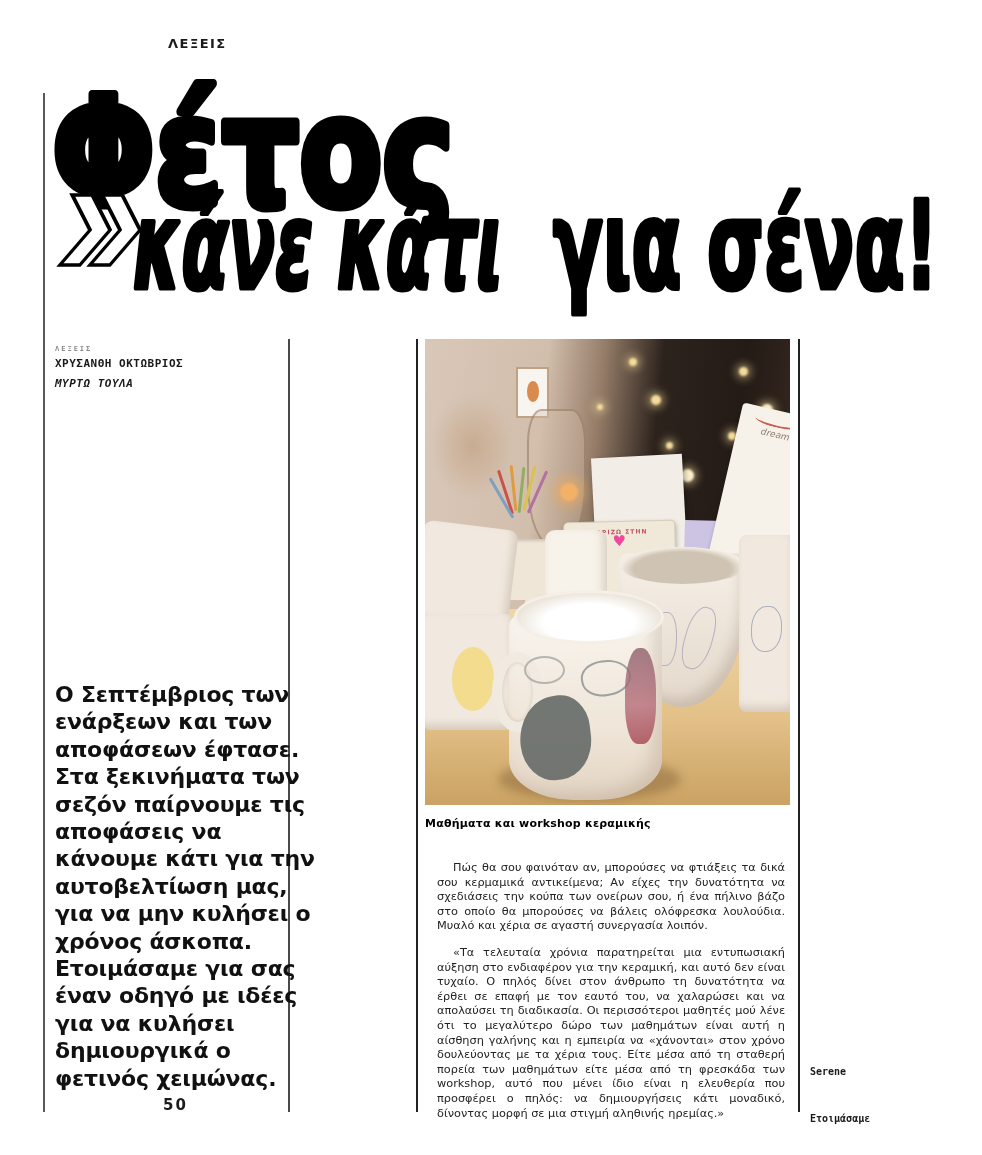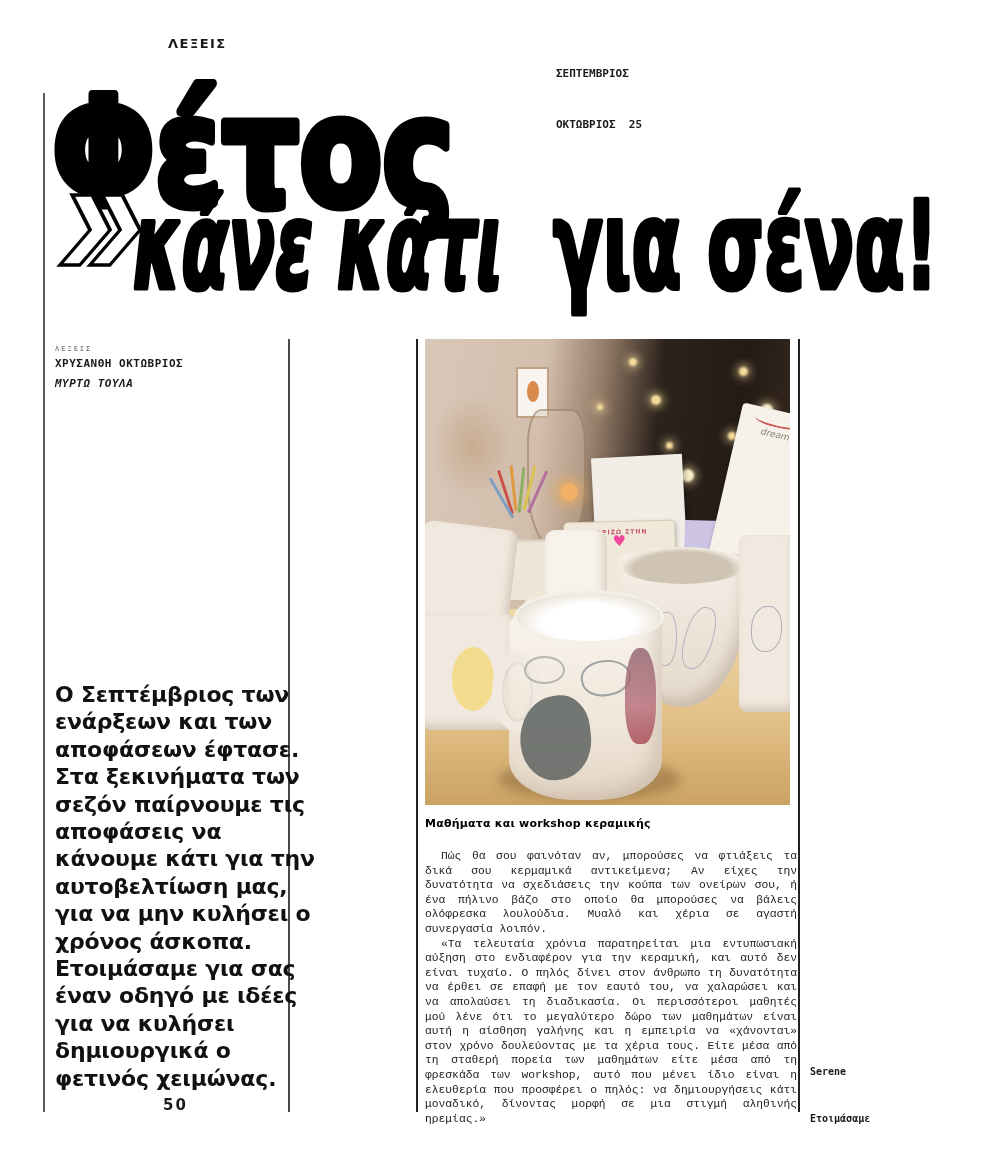--- a/index.html
+++ b/index.html
@@ -22,21 +22,21 @@
   .author{font-family:"DejaVu Sans Mono",monospace;font-size:11px;font-weight:bold;letter-spacing:.5px;}
   .author-1{left:55px;top:357px;}
   .author-2{left:55px;top:377px;font-style:italic;}
   
   .intro{left:55px;top:659px;width:262px;font-size:22px;font-weight:700;line-height:27.4px;
          letter-spacing:-.2px;color:#111;}
   
   .article-heading{left:425px;top:817px;font-size:11px;font-weight:800;letter-spacing:.2px;color:#000;}
   .body-col{left:425px;top:849px;width:372px;font-size:11.3px;line-height:14.6px;
             text-align:justify;color:#222;}
-  .body-col p{margin:0;text-indent:16px;font-family:Liberation Mono, monospace;}
+  .body-col p{margin:12px;text-indent:16px;}
   
   .address{left:810px;top:1033px;font-family:"DejaVu Sans Mono",monospace;font-size:10px;
            font-weight:bold;line-height:15.5px;white-space:pre;}
   
   .pageno{left:163px;top:1096px;font-size:15px;font-weight:800;letter-spacing:2px;}
   
   .photo{left:425px;top:339px;width:365px;height:466px;overflow:hidden;
          background:linear-gradient(96deg,#d9c7b8 0%,#d2beac 30%,#937b67 44%,#2d231d 58%,#241b16 78%,#3c2d22 100%);}
   .ph{position:absolute;}
   .bk{position:absolute;border-radius:50%;background:#f6dc9a;filter:blur(1px);
@@ -98,24 +98,20 @@
 <body>
 
 <div class="page">
 
   <div class="rule rule-left"></div>
   <div class="rule rule-a"></div>
   <div class="rule rule-b"></div>
   <div class="rule rule-c"></div>
 
   <div class="abs section-mark">ΛΕΞΕΙΣ</div>
-  <div class="abs issue">
-    <div>ΣΕΠΤΕΜΒΡΙΟΣ</div>
-    <div>ΟΚΤΩΒΡΙΟΣ  25</div>
-  </div>
 
   <svg class="abs" style="left:50px;top:78px;overflow:visible" width="430" height="180" viewBox="0 0 430 180">
     <text x="2" y="127" font-family="DejaVu Sans, sans-serif" font-size="152" font-weight="bold" textLength="402" lengthAdjust="spacingAndGlyphs" fill="#000" stroke="#000" stroke-width="9" stroke-linejoin="round" paint-order="stroke">Φέτος</text>
   </svg>
   <svg class="abs" style="left:48px;top:185px;overflow:visible" width="900" height="140" viewBox="0 0 900 140">
     <g transform="translate(20,0) skewX(-10)">
       <path d="M6,10 L26,10 L50,45 L26,80 L6,80 L30,45 Z" fill="#fff" stroke="#000" stroke-width="3.5"></path>
       <path d="M36,10 L56,10 L80,45 L56,80 L36,80 L60,45 Z" fill="#fff" stroke="#000" stroke-width="3.5"></path>
     </g>
     <text x="85" y="103" font-family="DejaVu Sans, sans-serif" font-size="122" font-weight="bold" font-style="italic" textLength="370" lengthAdjust="spacingAndGlyphs" fill="#000" stroke="#000" stroke-width="5" stroke-linejoin="round" paint-order="stroke">κάνε κάτι</text>

